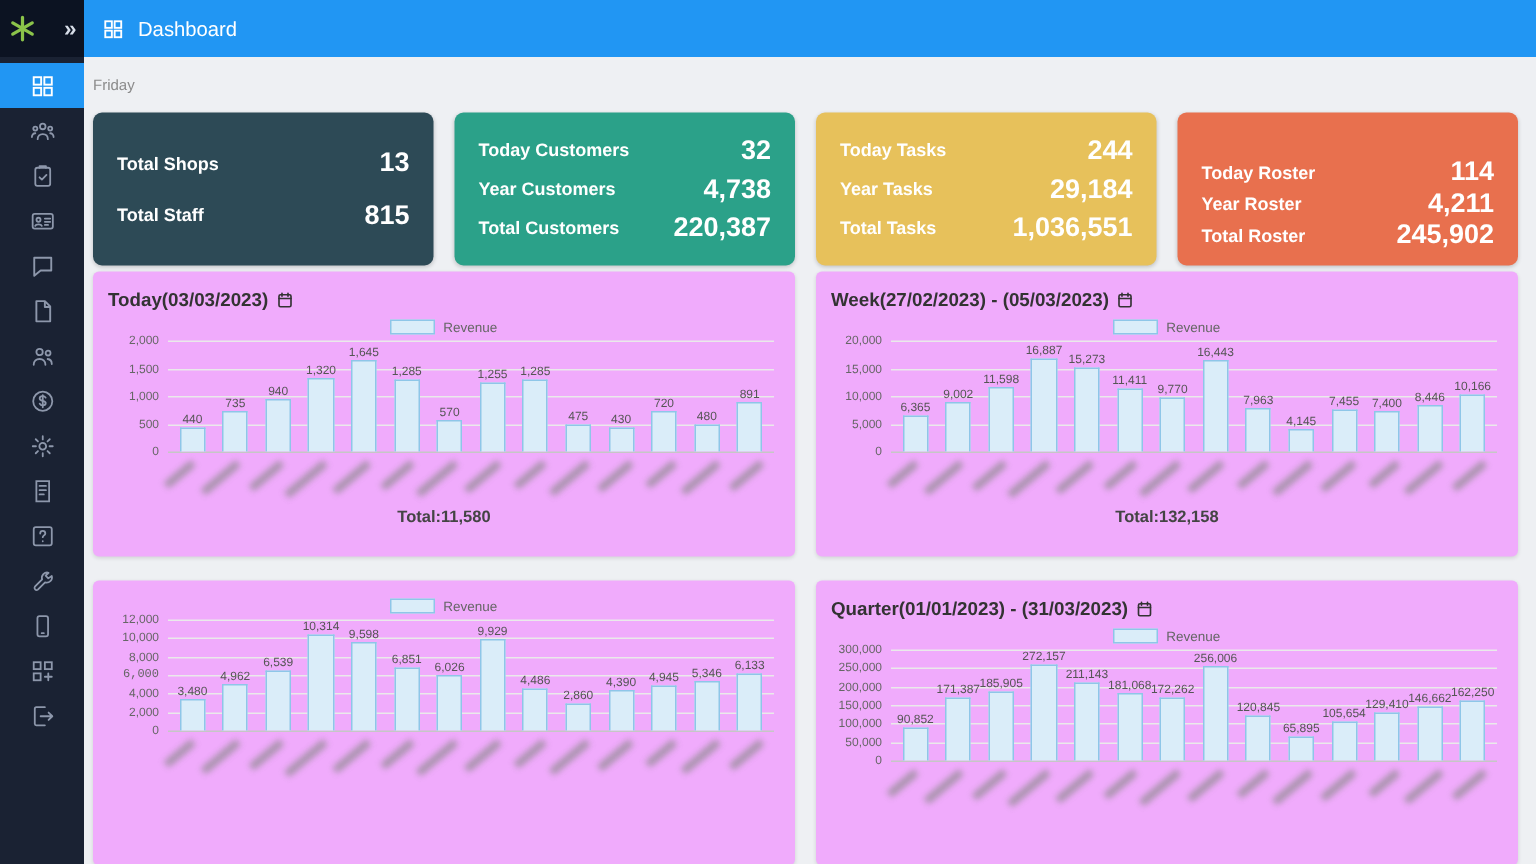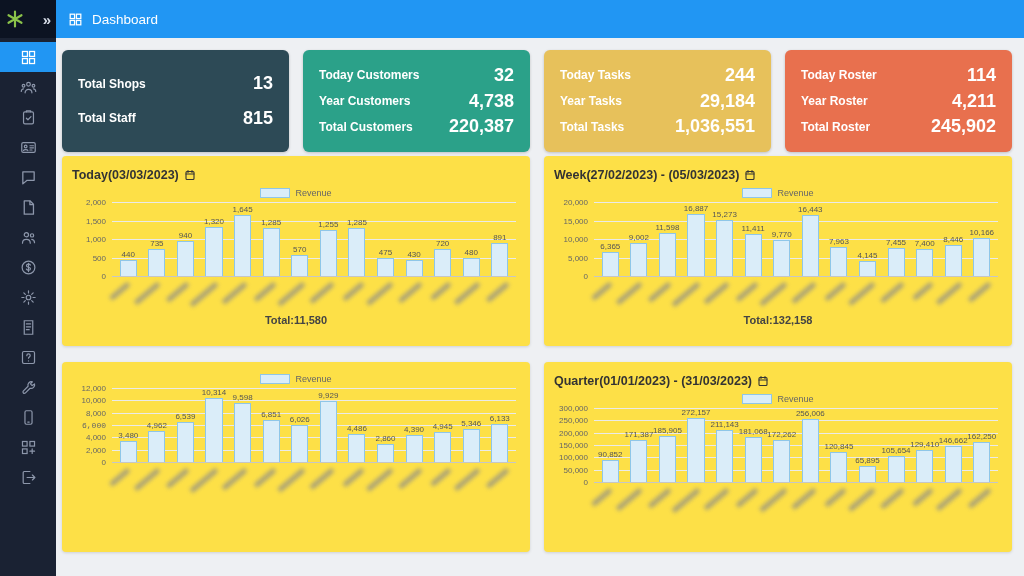--- a/index.html
+++ b/index.html
@@ -27,21 +27,21 @@
 
   
   .stats{display:grid;grid-template-columns:repeat(4,1fr);gap:14px;height:102px;margin-bottom:4px}
   .stat-card{border-radius:6px;color:#fff;padding:10px 16px;display:flex;flex-direction:column;justify-content:space-evenly;box-shadow:0 1px 3px rgba(0,0,0,.2)}
   .stat-row{display:flex;justify-content:space-between;align-items:center}
   .stat-label{font-size:12px;font-weight:700}
   .stat-value{font-size:18px;font-weight:700}
 
   
   .charts{display:grid;grid-template-columns:1fr 1fr;gap:16px 14px}
-  .chart-card{background:#fde047;border-radius:4px;box-shadow:0 1px 3px rgba(0,0,0,.13);height:190px;padding:10px 10px 6px;overflow:hidden}
+  .chart-card{background:#f0abfc;border-radius:4px;box-shadow:0 1px 3px rgba(0,0,0,.13);height:190px;padding:10px 10px 6px;overflow:hidden}
   .chart-title-row{display:flex;align-items:center;gap:5px;margin-bottom:3px;height:17px}
   .chart-title{font-size:12.5px;font-weight:700;color:#333}
   .legend{display:flex;align-items:center;justify-content:center;gap:5px;height:13px;margin-bottom:3px}
   .swatch{width:30px;height:10px;background:#daedf9;border:1px solid #8ec6e8}
   .legend-label{font-size:9px;color:#666}
   .plot-row{display:flex;height:74px}
   .yaxis{width:40px;position:relative}
   .ytick{position:absolute;right:6px;transform:translateY(-50%);font-size:8px;color:#666;white-space:nowrap}
   .plot{flex:1;position:relative;margin-right:4px}
   .gridline{position:absolute;left:0;right:0;height:0;border-top:1px solid #eaeaea;z-index:0}
@@ -213,20 +213,21 @@
           <rect x="13.5" y="3.5" width="7" height="7"></rect>
           <rect x="3.5" y="13.5" width="7" height="7"></rect>
           <rect x="13.5" y="13.5" width="7" height="7"></rect>
         </svg>
       </span>
     <span class="tb-title">Dashboard</span>
   </header>
 
   <main class="main">
 
+    <div class="weekday">Friday</div>
 
     <section class="stats">
       <div class="stat-card" style="background: rgb(45, 74, 86);">
           <div class="stat-row">
             <span class="stat-label">Total Shops</span>
             <span class="stat-value">13</span>
           </div>
           <div class="stat-row">
             <span class="stat-label">Total Staff</span>
             <span class="stat-value">815</span>
@@ -253,21 +254,21 @@
           </div>
           <div class="stat-row">
             <span class="stat-label">Year Tasks</span>
             <span class="stat-value">29,184</span>
           </div>
           <div class="stat-row">
             <span class="stat-label">Total Tasks</span>
             <span class="stat-value">1,036,551</span>
           </div>
         </div>
-      <div class="stat-card" style="background: rgb(232, 112, 78);">
+      <div class="stat-card" style="background: rgb(232, 112, 78); justify-content: flex-end;">
           <div class="stat-row">
             <span class="stat-label">Today Roster</span>
             <span class="stat-value">114</span>
           </div>
           <div class="stat-row">
             <span class="stat-label">Year Roster</span>
             <span class="stat-value">4,211</span>
           </div>
           <div class="stat-row">
             <span class="stat-label">Total Roster</span>

